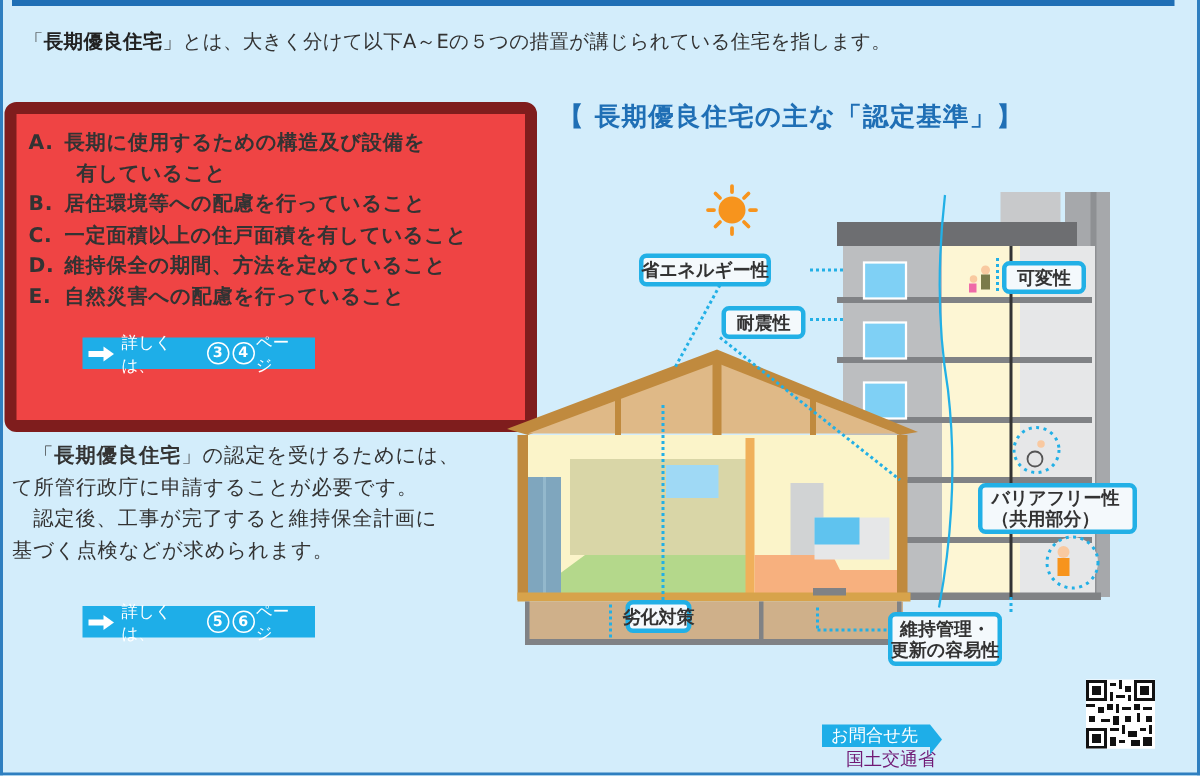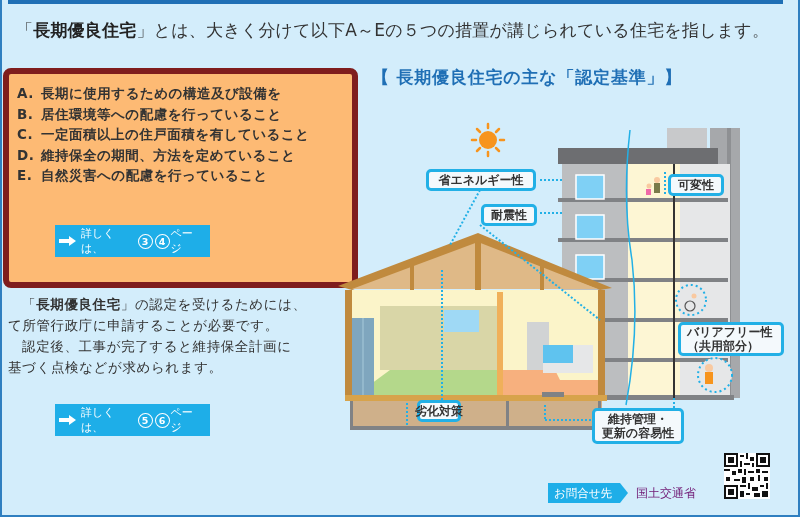--- a/index.html
+++ b/index.html
@@ -15,40 +15,40 @@
     border-left: 2px solid #2f7fc0;
     border-right: 2px solid #2f7fc0;
     border-bottom: 2px solid #2f7fc0;
   }
   .top-bar {
     position: absolute; left: 8px; top: 0; width: 775px; height: 4px;
     background: #1f6fb5;
   }
   .intro {
     position: absolute; left: 16px; top: 19px;
-    font-size: 17px; color: #333; letter-spacing: 0.2px; text-align: right;
+    font-size: 13px; color: #333; letter-spacing: 0.2px; text-align: right;
   }
   .intro b { font-weight: bold; color: #222; }
 
   
   .criteria-box {
     position: absolute; left: 3px; top: 68px; width: 355px; height: 220px;
-    border: 6px solid #7f1d1d; border-radius: 8px;
-    background: #fdba74;
+    border: 8px solid #7f1d1d; border-radius: 8px;
+    background: #ef4444;
   }
   .crit-list { position: absolute; left: 8px; top: 9px; }
   .crit-item {
     font-size: 13.5px; font-weight: bold; color: #333;
     line-height: 20.5px; white-space: nowrap; letter-spacing: 0.5px;
   }
   .crit-item .letter { display: inline-block; width: 24px; }
   .crit-item.cont { padding-left: 32px; }
 
   .link-btn {
-    position: absolute; height: 32px;
+    position: absolute; height: 21px;
     background: #1eaee8; color: #fff;
     font-size: 11px; display: flex; align-items: center;
     padding: 0 6px 0 4px; cursor: pointer;
   }
   .link-btn .arrow { display: inline-block; width: 18px; height: 10px; position: relative; margin-right: 4px; }
   .link-btn .arrow::before {
     content: ""; position: absolute; left: 0; top: 3px; width: 11px; height: 4px; background: #fff;
   }
   .link-btn .arrow::after {
     content: ""; position: absolute; left: 10px; top: 0; width: 0; height: 0;
@@ -78,21 +78,21 @@
   .tag {
     position: absolute; background: #f4f9fc;
     border: 3px solid #22b0e6; border-radius: 5px;
     font-size: 12px; font-weight: bold; color: #333;
     display: flex; align-items: center; justify-content: center;
     white-space: nowrap; line-height: 14px;
   }
 
   .contact {
     position: absolute; left: 548px; top: 483px; height: 20px;
-    display: flex; align-items: center;
+    display: flex; align-items: flex-start; flex-direction: column;
   }
   .contact-label {
     background: #1eaee8; color: #fff; font-size: 11.5px;
     height: 20px; padding: 0 8px 0 6px; display: flex; align-items: center; position: relative;
   }
   .contact-label::after {
     content: ""; position: absolute; right: -8px; top: 0;
     border-top: 10px solid transparent; border-bottom: 10px solid transparent; border-left: 8px solid #1eaee8;
   }
   .contact-org { color: #701a75; font-size: 12px; margin-left: 16px; }
@@ -106,20 +106,21 @@
 <div class="frame"></div>
 <div class="top-bar"></div>
 
 <div class="intro">
   <span>「</span><b>長期優良住宅</b><span>」</span><span>とは、大きく分けて以下A～Eの５つの措置が講じられている住宅を指します。</span>
 </div>
 
 <div class="criteria-box">
   <div class="crit-list">
     <div class="crit-item"><span class="letter">A.</span><span>長期に使用するための構造及び設備を</span></div>
+    <div class="crit-item cont">有していること</div>
     <div class="crit-item"><span class="letter">B.</span><span>居住環境等への配慮を行っていること</span></div>
     <div class="crit-item"><span class="letter">C.</span><span>一定面積以上の住戸面積を有していること</span></div>
     <div class="crit-item"><span class="letter">D.</span><span>維持保全の期間、方法を定めていること</span></div>
     <div class="crit-item"><span class="letter">E.</span><span>自然災害への配慮を行っていること</span></div>
   </div>
 </div>
 
 <div class="link-btn link1">
   <span class="arrow"></span>
   <span>詳しくは、</span>
@@ -234,29 +235,29 @@
       <line x1="480" y1="225" x2="600" y2="320"></line>
       <line x1="442" y1="270" x2="442" y2="400"></line>
       <line x1="545" y1="405" x2="545" y2="420"></line>
       <line x1="545" y1="420" x2="592" y2="420"></line>
       <line x1="674" y1="398" x2="674" y2="410"></line>
     </g>
 
     <line x1="407" y1="403" x2="407" y2="425" stroke="#22b0e6" stroke-width="2" stroke-dasharray="2 2"></line>
   </svg>
 
-  <div class="tag" style="left:96px; top:59px; width:110px; height:22px;">省エネルギー性</div>
+  <div class="tag" style="left:96px; top:59px; width:88px; height:22px;">省エネルギー性</div>
   <div class="tag" style="left:151px; top:94px; width:56px; height:22px;">耐震性</div>
   <div class="tag" style="left:338px; top:64px; width:56px; height:22px;">可変性</div>
-  <div class="tag" style="left:348px; top:212px; width:106px; height:34px; flex-direction:column; align-items:flex-start; padding-left:6px;">
+  <div class="tag" style="left:322px; top:212px; width:106px; height:34px; flex-direction:column; align-items:flex-start; padding-left:6px;">
     <span>バリアフリー性</span>
     <span>（共用部分）</span>
   </div>
   <div class="tag" style="left:87px; top:290px; width:44px; height:22px;">劣化対策</div>
-  <div class="tag" style="left:262px; top:298px; width:92px; height:36px; flex-direction:column;">
+  <div class="tag" style="left:262px; top:298px; width:76px; height:36px; flex-direction:column;">
     <span>維持管理・</span>
     <span>更新の容易性</span>
   </div>
 </div>
 
 <div class="contact">
   <div class="contact-label">お問合せ先</div>
   <div class="contact-org">国土交通省</div>
 </div>
 

